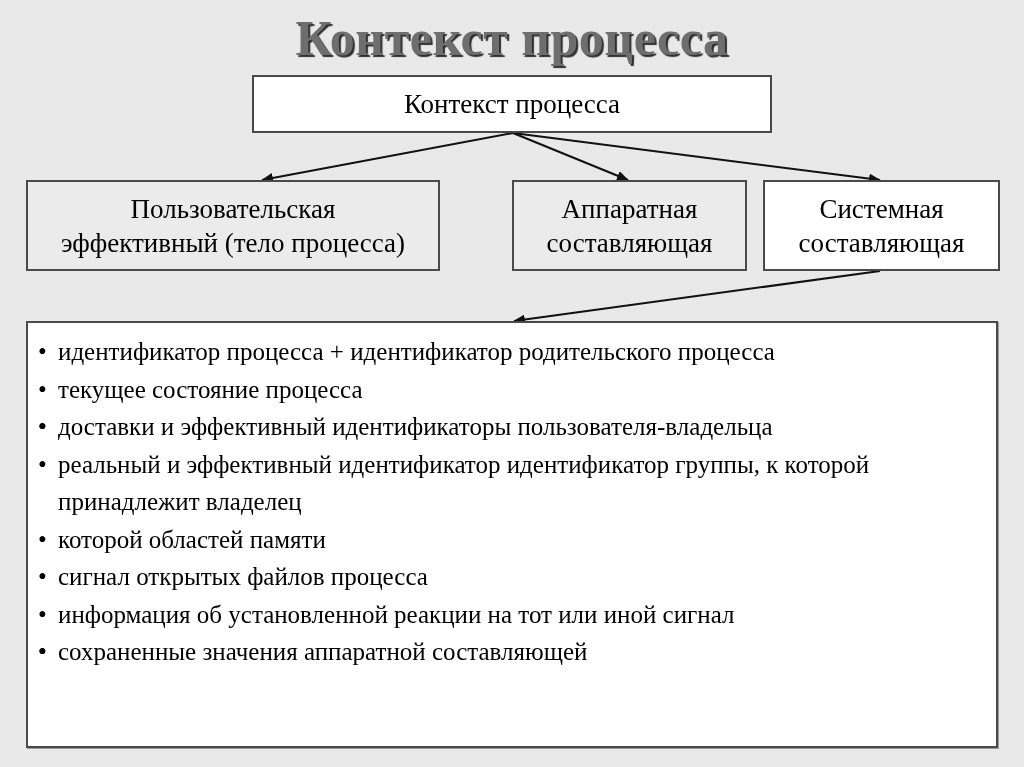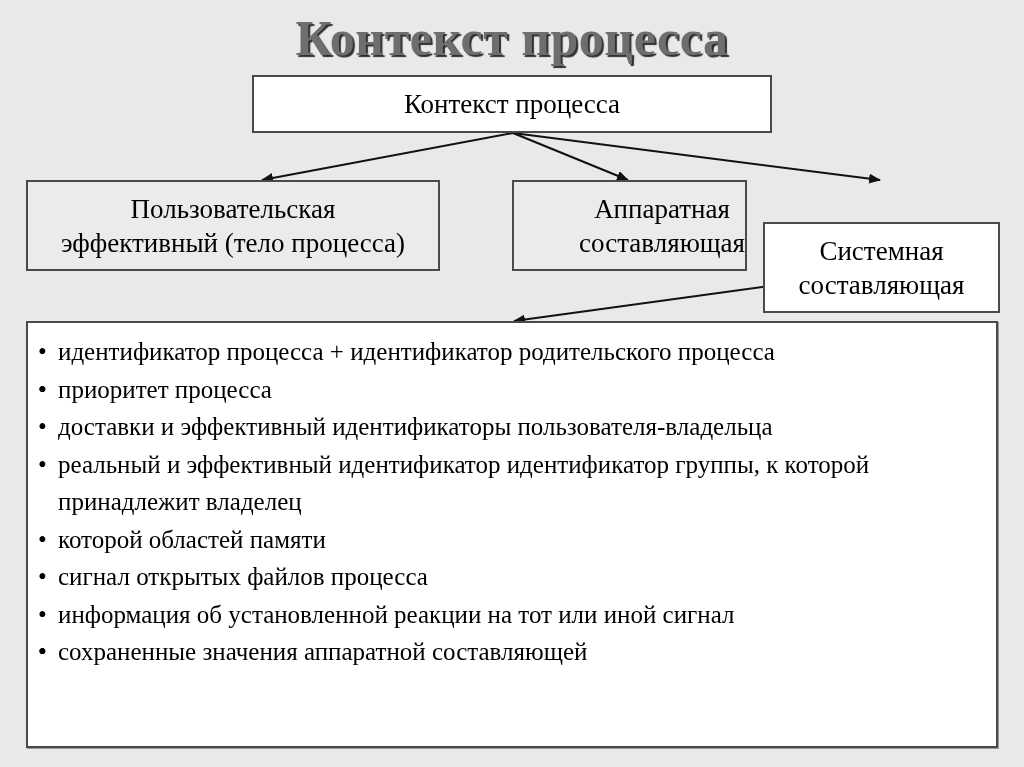--- a/index.html
+++ b/index.html
@@ -19,22 +19,22 @@
   .box {
     position: absolute; box-sizing: border-box;
     border: 2px solid #4a4a4a;
     display: flex; align-items: center; justify-content: center;
     text-align: center; font-size: 27px; line-height: 34px;
   }
   .box.white { background: #ffffff; }
   .box.gray  { background: #ebebeb; }
   #root-box { left: 252px; top: 75px; width: 520px; height: 58px; }
   #sub-user { left: 26px; top: 180px; width: 414px; height: 91px; }
-  #sub-hw   { left: 512px; top: 180px; width: 235px; height: 91px; justify-content: flex-end; }
-  #sub-sys  { left: 763px; top: 180px; width: 237px; height: 91px; margin-top: 42px; }
+  #sub-hw   { left: 512px; top: 180px; width: 235px; height: 91px; }
+  #sub-sys  { left: 763px; top: 180px; width: 237px; height: 91px; }
   #list-box {
     left: 26px; top: 321px; width: 972px; height: 427px;
     display: block; text-align: left; padding: 10px 0 0 10px;
     font-size: 25px; line-height: 37.5px;
     box-shadow: 1px 1px 0 #9a9a9a;
   }
   #list-box ul { list-style: none; margin: 0; padding: 0; }
   #list-box li { position: relative; padding-left: 20px; }
   #list-box li .bullet {
     position: absolute; left: 0; top: 0; width: 16px; text-align: left;
@@ -79,22 +79,22 @@
 <div id="sub-sys" class="box white">
   <div>
     <div>Системная</div>
     <div>составляющая</div>
   </div>
 </div>
 
 <div id="list-box" class="box white">
   <ul>
     <li><span class="bullet">•</span><span>идентификатор процесса + идентификатор родительского процесса</span></li>
+    <li><span class="bullet">•</span><span>текущее состояние процесса</span></li>
     <li><span class="bullet">•</span></li>
-    <li><span class="bullet">•</span><span>приоритет процесса</span></li>
     <li><span class="bullet">•</span><span>доставки и эффективный идентификаторы пользователя-владельца</span></li>
     <li style="padding-right:30px"><span class="bullet">•</span><span>реальный и эффективный идентификатор идентификатор группы, к которой принадлежит владелец</span></li>
     <li><span class="bullet">•</span><span>которой областей памяти</span></li>
     <li><span class="bullet">•</span><span>сигнал открытых файлов процесса</span></li>
     <li><span class="bullet">•</span><span>информация об установленной реакции на тот или иной сигнал</span></li>
     <li><span class="bullet">•</span></li>
     <li><span class="bullet">•</span><span>сохраненные значения аппаратной составляющей</span></li>
   </ul>
 </div>
 

